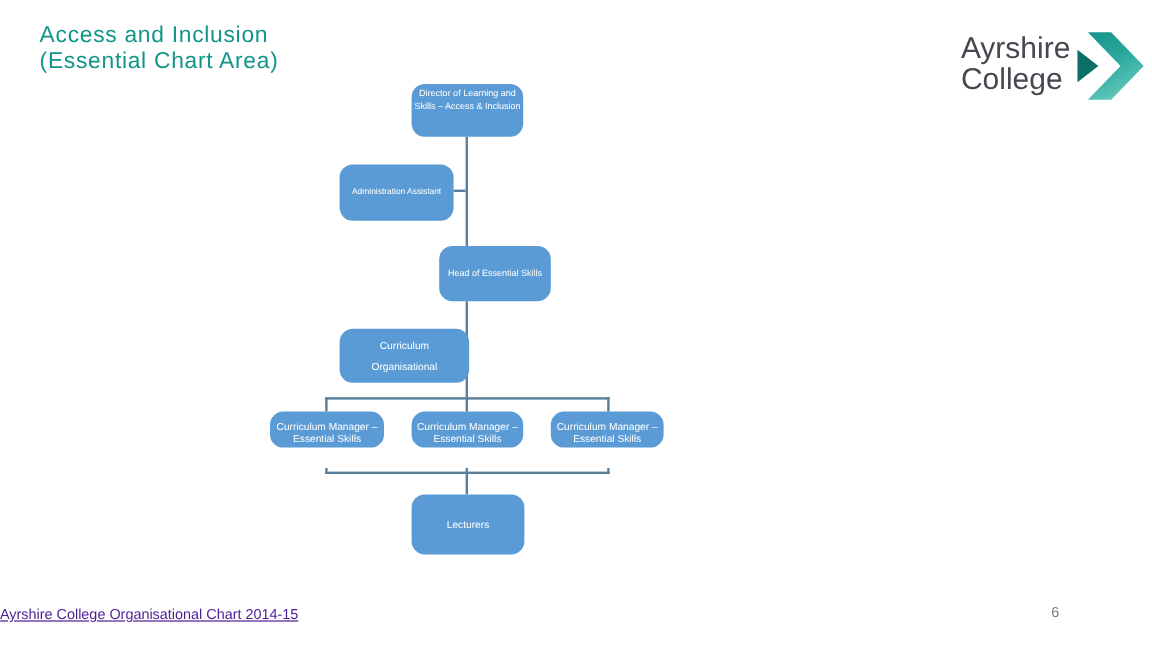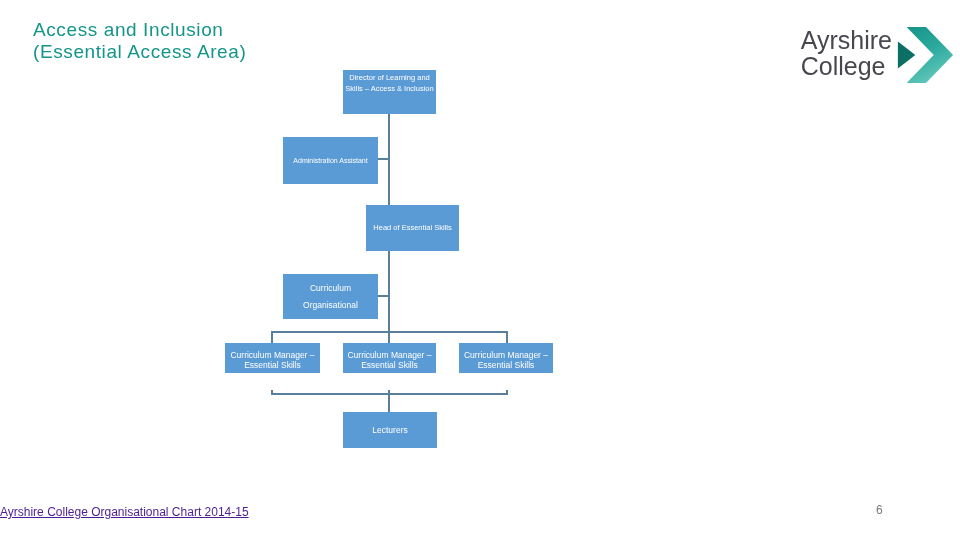--- a/index.html
+++ b/index.html
@@ -47,48 +47,49 @@
   .node {
     position: absolute;
     background: #5b9bd5;
     color: #ffffff;
     display: flex;
     flex-direction: column;
     align-items: center;
     justify-content: center;
     text-align: center;
     line-height: 10px;
+    border-radius: 11px;
   }
   .node-director {
     left: 343px; top: 70px; width: 93px; height: 44px;
     font-size: 7.5px; justify-content: flex-start; padding: 3px 2px 0 2px;
     line-height: 10.5px;
   }
   .node-admin {
     left: 283px; top: 137px; width: 95px; height: 47px;
     font-size: 7px; white-space: nowrap;
   }
   .node-head {
     left: 343px; top: 205px; width: 93px; height: 46px;
     font-size: 7.5px; white-space: nowrap; margin-left: 23px;
   }
   .node-curradmin {
-    left: 283px; top: 274px; width: 95px; height: 45px;
+    left: 283px; top: 274px; width: 108px; height: 45px;
     font-size: 8.5px; line-height: 17px;
   }
   .node-mgr {
     top: 343px; width: 95px; height: 30px;
     font-size: 8.5px; justify-content: flex-start; padding-top: 7px;
     line-height: 10px;
   }
   .node-mgr1 { left: 225px; }
   .node-mgr2 { left: 343px; width: 93px; }
   .node-mgr3 { left: 459px; width: 94px; }
   .node-lecturers {
-    left: 343px; top: 412px; width: 94px; height: 36px;
+    left: 343px; top: 412px; width: 94px; height: 50px;
     font-size: 8.5px;
   }
 
   
   .conn { position: absolute; background: #5a7f9b; }
   .c1  { left: 388px; top: 114px; width: 2px;  height: 91px; }
   .c2  { left: 378px; top: 158px; width: 10px; height: 2px;  }
   .c3  { left: 388px; top: 251px; width: 2px;  height: 92px; }
   .c4  { left: 378px; top: 295px; width: 10px; height: 2px;  }
   .c5  { left: 271px; top: 331px; width: 237px; height: 2px; }
@@ -117,21 +118,21 @@
     font-size: 12px;
   }
 </style>
 </head>
 <body>
 
 <div class="slide">
 
   <div class="title">
     <div>Access and Inclusion</div>
-    <div>(Essential Access Area)</div>
+    <div>(Essential Chart Area)</div>
   </div>
 
   <div class="logo">
     <div class="logo-text">
       <div>Ayrshire</div>
       <div>College</div>
     </div>
     <svg class="logo-chevron" viewBox="0 0 64 64" xmlns="http://www.w3.org/2000/svg">
       <defs>
         <linearGradient id="tealGrad" x1="0" y1="0" x2="0.4" y2="1">

